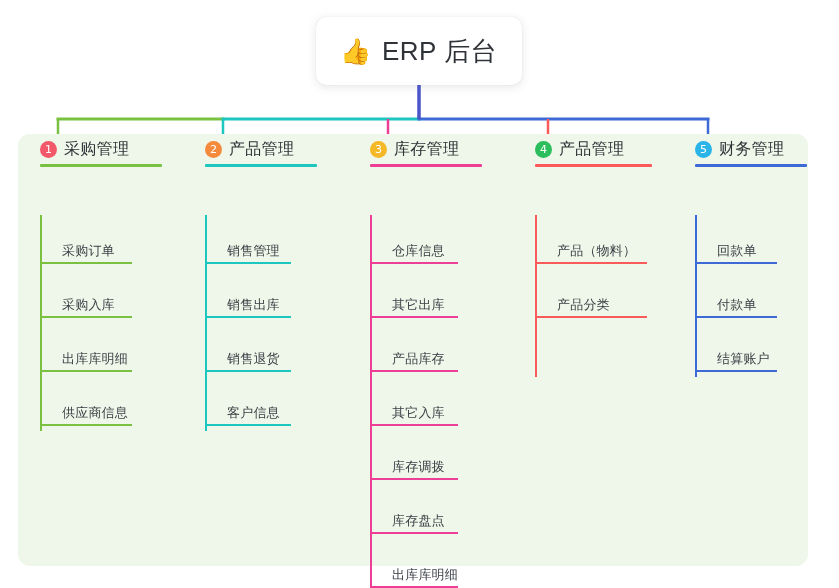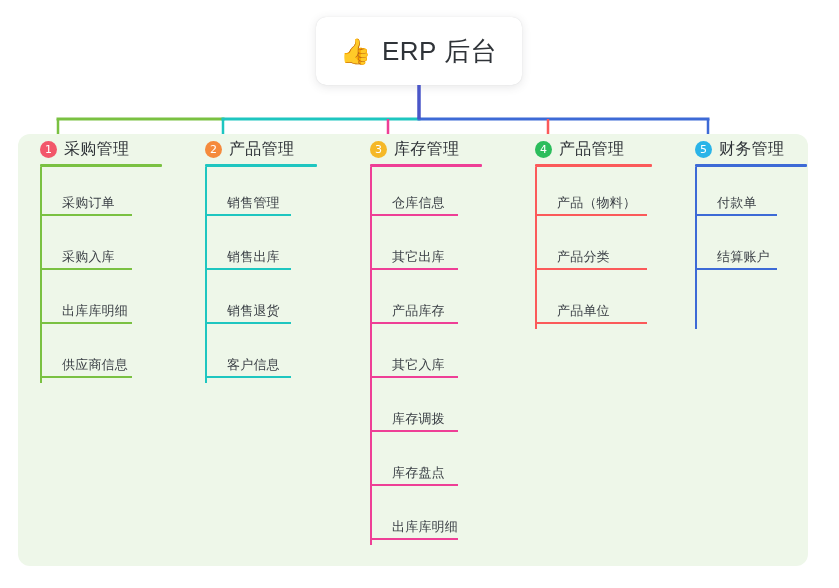--- a/index.html
+++ b/index.html
@@ -109,20 +109,21 @@
   }
   .head-rule {
     height: 3px;
     margin-left: 22px;
     border-radius: 1px;
   }
   .items {
     position: relative;
     margin-left: 22px;
     padding-top: 0px;
+    margin-top: 48px;
   }
   .spine {
     position: absolute;
     left: 0;
     top: 0;
     width: 2px;
   }
   .item {
     position: relative;
     height: 54px;
@@ -268,35 +269,35 @@
         <div class="items">
           <div class="spine" style="background: rgb(251, 90, 90); height: 162px;"></div>
           <div class="item">
             <span class="item-label">产品（物料）</span>
             <div class="item-rule" style="background: rgb(251, 90, 90); width: 112px;"></div>
           </div>
           <div class="item">
             <span class="item-label">产品分类</span>
             <div class="item-rule" style="background: rgb(251, 90, 90); width: 112px;"></div>
           </div>
-          <div class="item">
-            <span class="item-label">产品单位</span>
-            <div class="item-rule" style="background: rgb(251, 90, 90); width: 112px;"></div>
-          </div>
         </div>
       </div>
       <div class="column" style="width: 135px;">
         <div class="col-head">
           <span class="badge" style="background: rgb(42, 180, 232);">5</span>
           <span class="col-title">财务管理</span>
         </div>
         <div class="head-rule" style="background: rgb(61, 106, 214); width: 112px;"></div>
         <div class="items">
           <div class="spine" style="background: rgb(61, 106, 214); height: 162px;"></div>
           <div class="item">
+            <span class="item-label">回款单</span>
+            <div class="item-rule" style="background: rgb(61, 106, 214); width: 82px;"></div>
+          </div>
+          <div class="item">
             <span class="item-label">付款单</span>
             <div class="item-rule" style="background: rgb(61, 106, 214); width: 82px;"></div>
           </div>
           <div class="item">
             <span class="item-label">结算账户</span>
             <div class="item-rule" style="background: rgb(61, 106, 214); width: 82px;"></div>
           </div>
         </div>
       </div>
     </div>

